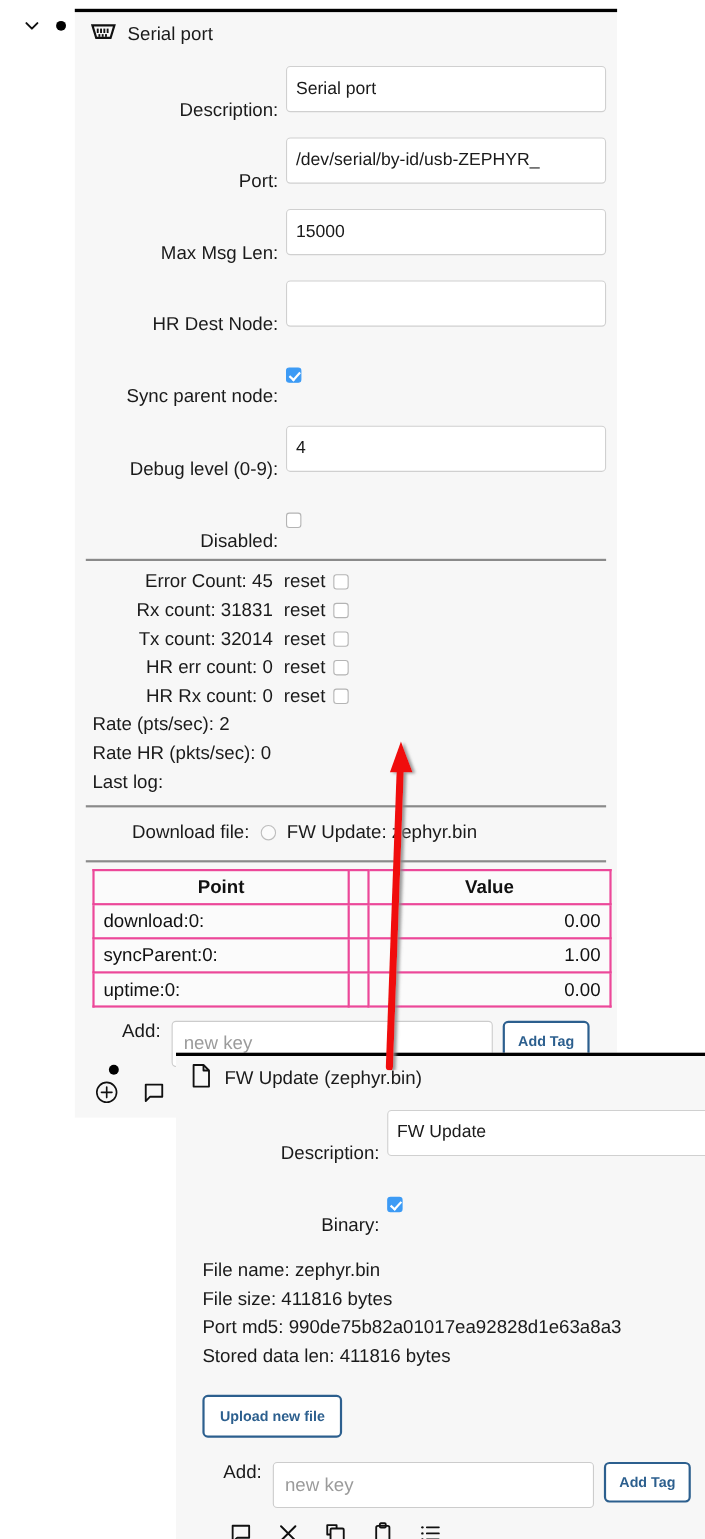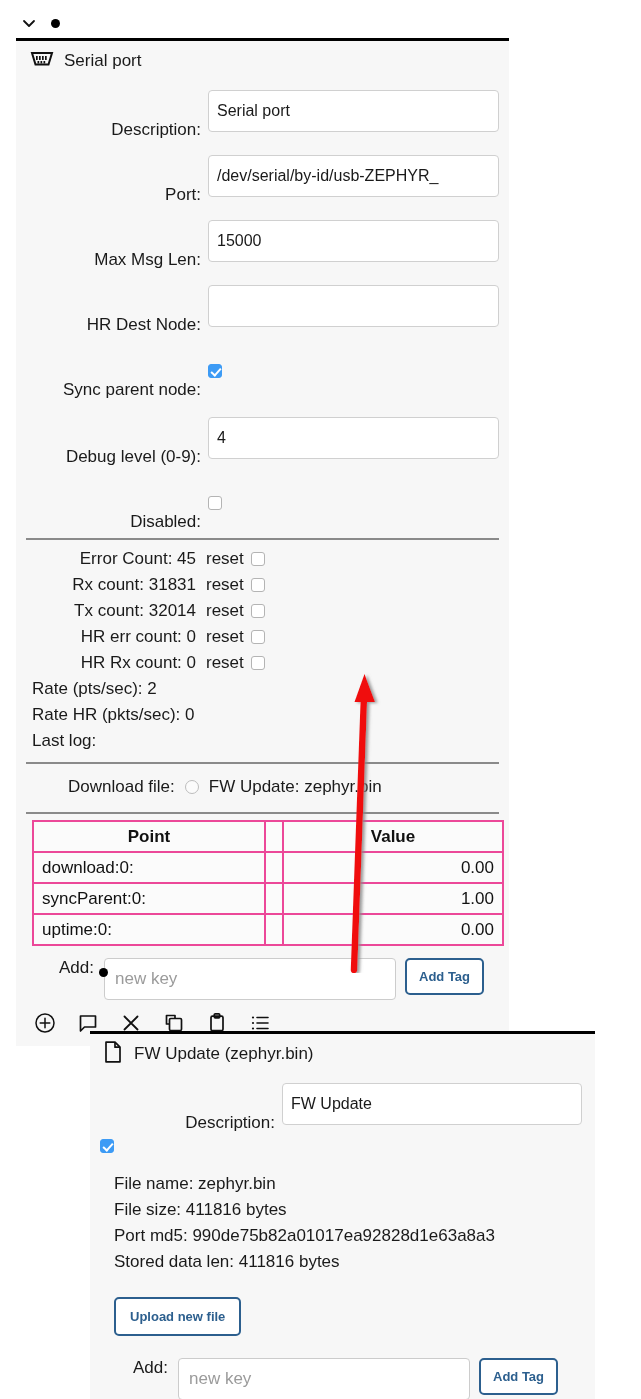--- a/index.html
+++ b/index.html
@@ -15,21 +15,20 @@
     height: 1399px;
     overflow: hidden;
     background: #ffffff;
   }
 
   
   .node-row {
     position: absolute;
     display: flex;
     align-items: flex-start;
-    flex-direction: column;
   }
   .gutter {
     display: flex;
     align-items: flex-start;
     flex: 0 0 auto;
   }
   .chevron-icon {
     width: 26px;
     height: 30px;
     display: flex;
@@ -479,20 +478,21 @@
         </span>
         <span class="title">FW Update (zephyr.bin)</span>
       </div>
 
       <div class="field-row">
         <span class="field-label" style="width:182px;">Description:</span>
         <input class="field-input" style="width: 300px;" type="text" value="FW Update">
       </div>
 
       <div class="field-row" style="margin-bottom:0;">
+        <span class="field-label" style="width:182px;">Binary:</span>
         <input class="cb" type="checkbox" checked="" style="">
       </div>
 
       <div style="height:18px;"></div>
 
       <div class="info-line">File name: zephyr.bin</div>
       <div class="info-line">File size: 411816 bytes</div>
       <div class="info-line">Port md5: 990de75b82a01017ea92828d1e63a8a3</div>
       <div class="info-line">Stored data len: 411816 bytes</div>
 

